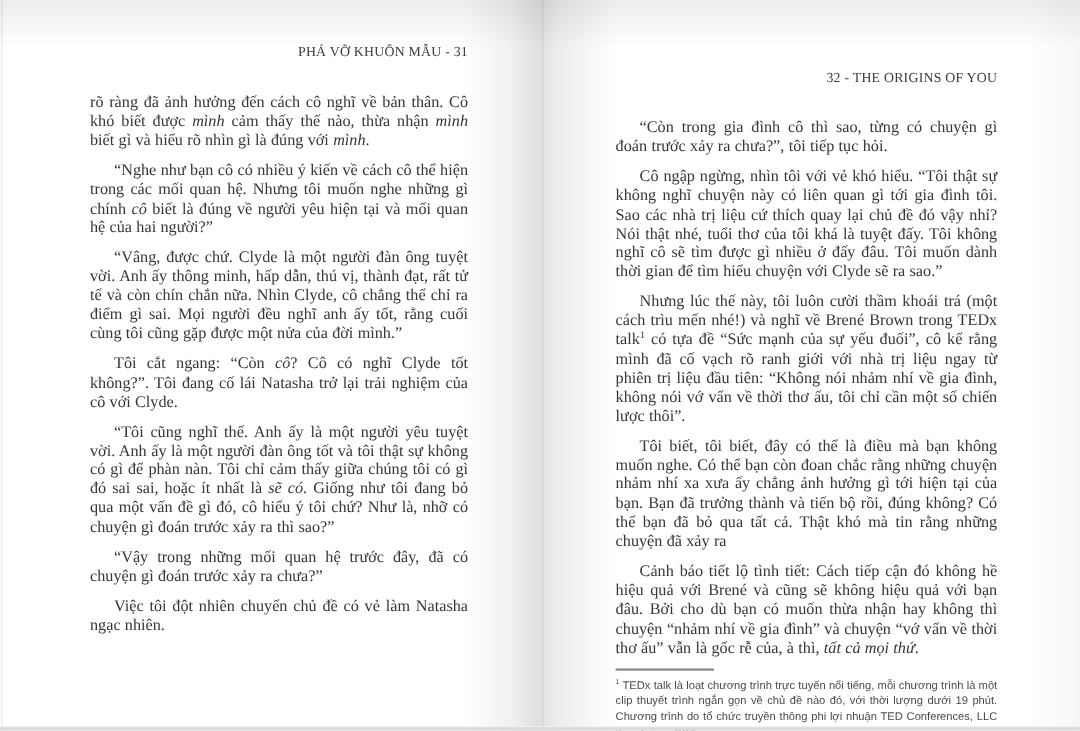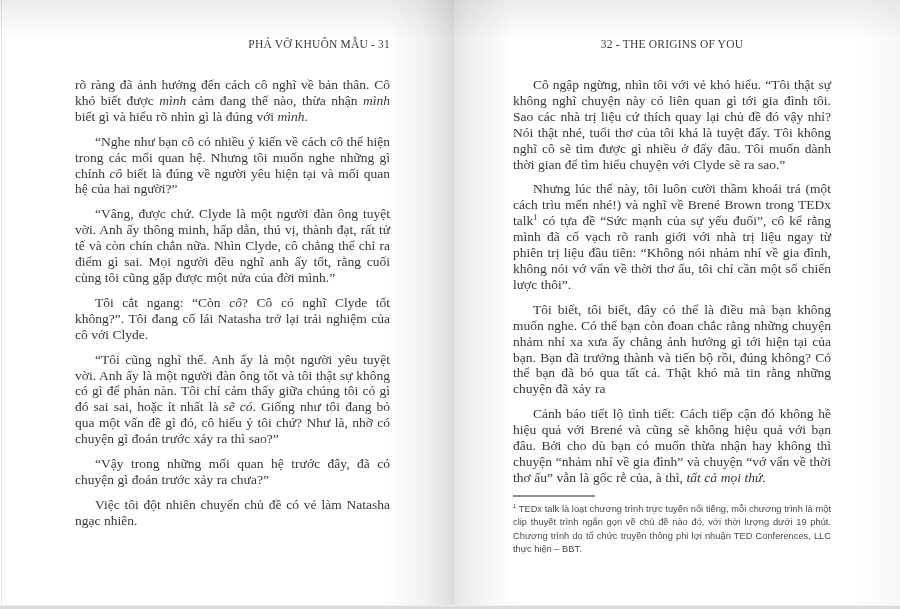--- a/index.html
+++ b/index.html
@@ -20,54 +20,55 @@
   .bottom-edge { position:absolute; bottom:0; left:0; right:0; height:3px; background:#d8dddb; pointer-events:none; }
   .bottom-edge-soft { position:absolute; bottom:3px; left:0; right:0; height:1px; background:#eef0ef; pointer-events:none; }
 
   
   .page-col { position:absolute; top:38px; color:#363636; }
   .page-col.left  { left:75px;  width:315px; }
   .page-col.right { left:513px; width:318px; }
 
   .running-head { font-size:11.5px; letter-spacing:0.2px; color:#3c3c3c; margin-bottom:27px; white-space:nowrap; }
   .running-head.align-right { text-align:right; }
-  .running-head.align-left  { text-align:center; }
+  .running-head.align-left  { text-align:right;margin-top:21px; }
 
   .para { font-size:13.5px; line-height:15.9px; text-align:justify; margin-bottom:9px;
           color:#363636; word-spacing:0.2px; }
   .para.indent { text-indent:20px; }
   .para .it { font-style:italic;font-family:Liberation Serif, serif; }
   sup { font-size:0.62em; line-height:0; vertical-align:super; }
 
   .footnote-block { margin-top:9px; }
   .footnote-rule { width:82px; height:2px; background:#8f8f8f; margin-bottom:6px; }
   .footnote { font-family:"Liberation Sans","DejaVu Sans",sans-serif; }
   .footnote .para { font-size:9.3px; line-height:13.4px; color:#4a4a4a; margin-bottom:0; word-spacing:0; }
 </style>
 </head>
 <body>
 
 <div class="spread">
 
   <div class="page-col left">
     <div class="running-head align-right">PHÁ VỠ KHUÔN MẪU - 31</div>
     <div>
-        <p class="para"><span>rõ ràng đã ảnh hưởng đến cách cô nghĩ về bản thân. Cô khó biết được </span><span class="it">mình</span><span> cảm đang thế nào, thừa nhận </span><span class="it">mình</span><span> biết gì và hiểu rõ nhìn gì là đúng với </span><span class="it">mình</span><span>.</span></p>
+        <p class="para"><span>rõ ràng đã ảnh hưởng đến cách cô nghĩ về bản thân. Cô khó biết được </span><span class="it">mình</span><span> cảm thấy thế nào, thừa nhận </span><span class="it">mình</span><span> biết gì và hiểu rõ nhìn gì là đúng với </span><span class="it">mình</span><span>.</span></p>
         <p class="para indent"><span>“Nghe như bạn cô có nhiều ý kiến về cách cô thể hiện trong các mối quan hệ. Nhưng tôi muốn nghe những gì chính </span><span class="it">cô</span><span> biết là đúng về người yêu hiện tại và mối quan hệ của hai người?”</span></p>
         <p class="para indent"><span>“Vâng, được chứ. Clyde là một người đàn ông tuyệt vời. Anh ấy thông minh, hấp dẫn, thú vị, thành đạt, rất tử tế và còn chín chắn nữa. Nhìn Clyde, cô chẳng thể chỉ ra điểm gì sai. Mọi người đều nghĩ anh ấy tốt, rằng cuối cùng tôi cũng gặp được một nửa của đời mình.”</span></p>
         <p class="para indent"><span>Tôi cắt ngang: “Còn </span><span class="it">cô</span><span>? Cô có nghĩ Clyde tốt không?”. Tôi đang cố lái Natasha trở lại trải nghiệm của cô với Clyde.</span></p>
         <p class="para indent"><span>“Tôi cũng nghĩ thế. Anh ấy là một người yêu tuyệt vời. Anh ấy là một người đàn ông tốt và tôi thật sự không có gì để phàn nàn. Tôi chỉ cảm thấy giữa chúng tôi có gì đó sai sai, hoặc ít nhất là </span><span class="it">sẽ có</span><span>. Giống như tôi đang bỏ qua một vấn đề gì đó, cô hiểu ý tôi chứ? Như là, nhỡ có chuyện gì đoán trước xảy ra thì sao?”</span></p>
         <p class="para indent"><span>“Vậy trong những mối quan hệ trước đây, đã có chuyện gì đoán trước xảy ra chưa?”</span></p>
         <p class="para indent"><span>Việc tôi đột nhiên chuyển chủ đề có vẻ làm Natasha ngạc nhiên.</span></p>
       </div>
   </div>
 
   <div class="page-col right">
     <div class="running-head align-left">32 - THE ORIGINS OF YOU</div>
     <div>
+        <p class="para indent"><span>“Còn trong gia đình cô thì sao, từng có chuyện gì đoán trước xảy ra chưa?”, tôi tiếp tục hỏi.</span></p>
         <p class="para indent"><span>Cô ngập ngừng, nhìn tôi với vẻ khó hiểu. “Tôi thật sự không nghĩ chuyện này có liên quan gì tới gia đình tôi. Sao các nhà trị liệu cứ thích quay lại chủ đề đó vậy nhỉ? Nói thật nhé, tuổi thơ của tôi khá là tuyệt đấy. Tôi không nghĩ cô sẽ tìm được gì nhiều ở đấy đâu. Tôi muốn dành thời gian để tìm hiểu chuyện với Clyde sẽ ra sao.”</span></p>
         <p class="para indent"><span>Nhưng lúc thế này, tôi luôn cười thầm khoái trá (một cách trìu mến nhé!) và nghĩ về Brené Brown trong TEDx talk</span><sup>1</sup><span> có tựa đề “Sức mạnh của sự yếu đuối”, cô kể rằng mình đã cố vạch rõ ranh giới với nhà trị liệu ngay từ phiên trị liệu đầu tiên: “Không nói nhảm nhí về gia đình, không nói vớ vẩn về thời thơ ấu, tôi chỉ cần một số chiến lược thôi”.</span></p>
         <p class="para indent"><span>Tôi biết, tôi biết, đây có thể là điều mà bạn không muốn nghe. Có thể bạn còn đoan chắc rằng những chuyện nhảm nhí xa xưa ấy chẳng ảnh hưởng gì tới hiện tại của bạn. Bạn đã trưởng thành và tiến bộ rồi, đúng không? Có thể bạn đã bỏ qua tất cả. Thật khó mà tin rằng những chuyện đã xảy ra</span></p>
         <p class="para indent"><span>Cảnh báo tiết lộ tình tiết: Cách tiếp cận đó không hề hiệu quả với Brené và cũng sẽ không hiệu quả với bạn đâu. Bởi cho dù bạn có muốn thừa nhận hay không thì chuyện “nhảm nhí về gia đình” và chuyện “vớ vẩn về thời thơ ấu” vẫn là gốc rễ của, à thì, </span><span class="it">tất cả mọi thứ</span><span>.</span></p>
       </div>
     <div class="footnote-block">
       <div class="footnote-rule"></div>
       <div class="footnote">
           <p class="para"><sup>1</sup><span> TEDx talk là loạt chương trình trực tuyến nổi tiếng, mỗi chương trình là một clip thuyết trình ngắn gọn về chủ đề nào đó, với thời lượng dưới 19 phút. Chương trình do tổ chức truyền thông phi lợi nhuận TED Conferences, LLC thực hiện – BBT.</span></p>
         </div>

